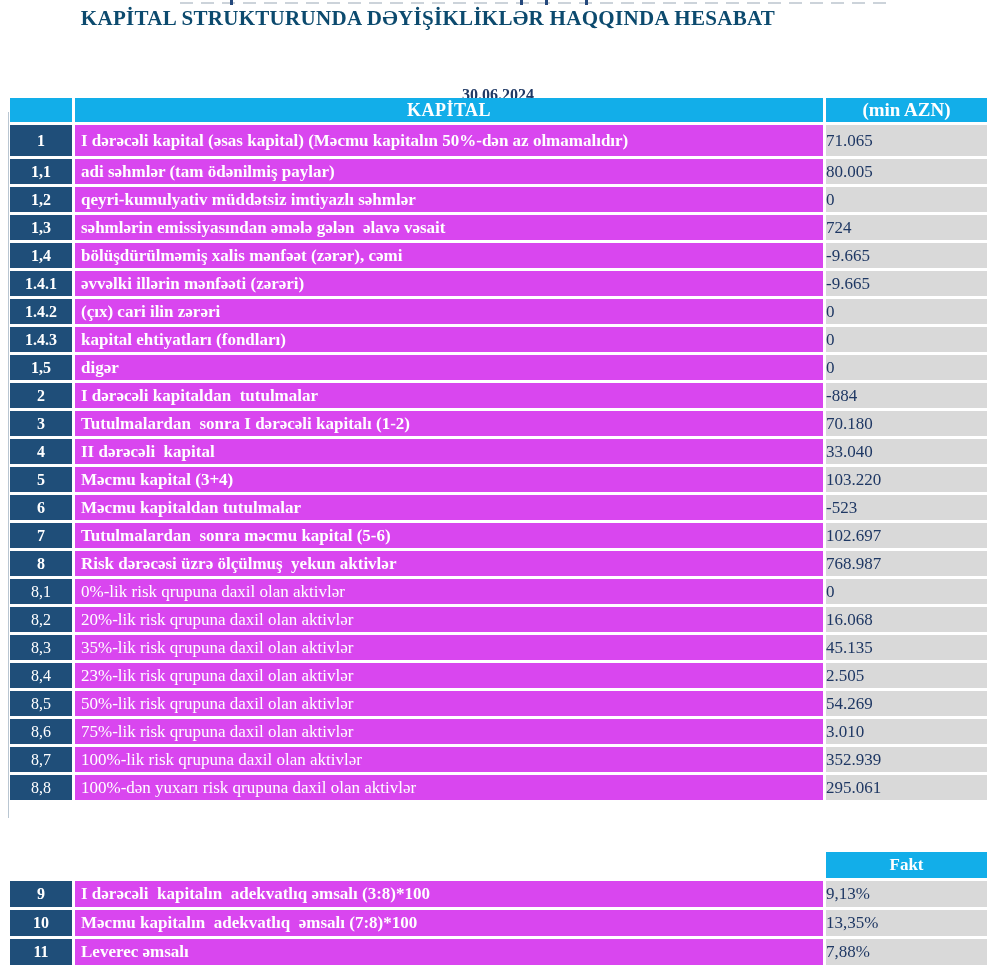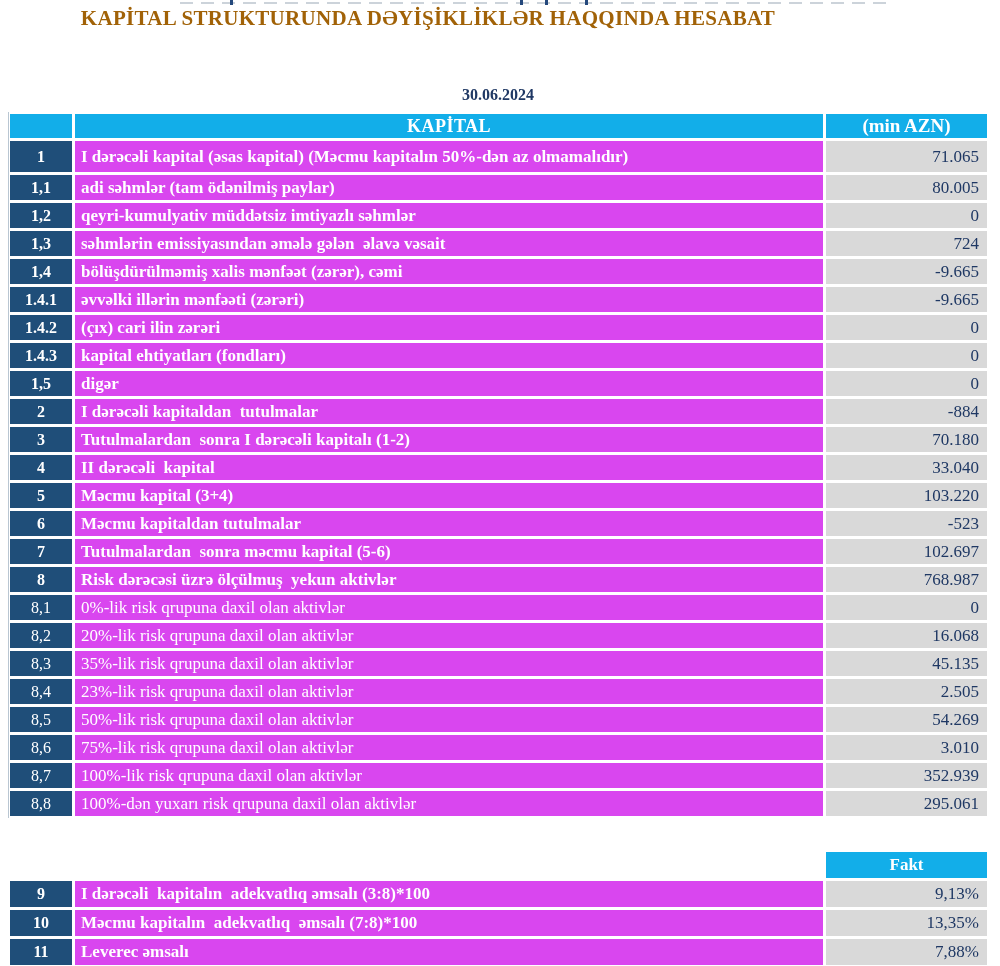--- a/index.html
+++ b/index.html
@@ -14,33 +14,33 @@
   
   .crop-strip { position: absolute; top: 0; left: 0; width: 1000px; height: 5px; overflow: hidden; }
   .crop-strip .dashes {
     position: absolute; top: 2px; left: 180px; width: 712px; height: 2px;
     background: repeating-linear-gradient(90deg, #ccd3da 0 13px, transparent 13px 21px);
   }
   .crop-strip .tick { position: absolute; top: 0; width: 3px; height: 5px; background: #24487c; }
 
   .title {
     position: absolute; top: 6px; left: 0; width: 824px;
-    text-align: center; color: #a16207; font-weight: bold;
+    text-align: center; color: #0c4a6e; font-weight: bold;
     font-size: 21px; letter-spacing: 0.3px; line-height: 24px; padding-left: 32px;
   }
   .report-date {
     position: absolute; top: 86px; left: 462px; width: 300px;
     text-align: left; color: #1F3864; font-weight: bold; font-size: 16px;
   }
 
   
   .gridline-v { position: absolute; width: 1px; background: #b9c6d2; }
 
   table { border-collapse: separate; border-spacing: 3px; table-layout: fixed; }
-  .main-table  { position: absolute; top: 111px; left: 7px; width: 983px; }
+  .main-table  { position: absolute; top: 95px; left: 7px; width: 983px; }
   .summary-table { position: absolute; top: 849px; left: 7px; width: 983px; }
 
   col.c-no    { width: 62px; }
   col.c-label { width: 748px; }
   col.c-val   { width: 161px; }
 
   th { font-weight: bold; color: #ffffff; background: #12AEE9; height: 24px; font-size: 17px; }
   th.h-label { font-size: 18px; letter-spacing: 0.5px; }
   th.h-blank, th.h-unit { font-size: 19px; }
 
@@ -50,21 +50,21 @@
 
   td.no {
     background: #1F4E79; color: #ffffff; text-align: center;
     font-weight: bold; font-size: 16px;
   }
   td.label {
     background: #d946ef; color: #ffffff; text-align: left;
     font-weight: bold; font-size: 17px; padding-left: 6px; white-space: pre;
   }
   td.val {
-    background: #D9D9D9; color: #1F3864; text-align: right;
+    background: #D9D9D9; color: #1F3864; 
     font-size: 17px; padding-right: 8px; white-space: pre;
   }
   tr.light td.no, tr.light td.label { font-weight: normal; }
 
   .summary-table td.blank { background: transparent; }
   .summary-table th.fakt { font-size: 17px; margin-left: 40px; }
 </style>
 </head>
 <body>
 

